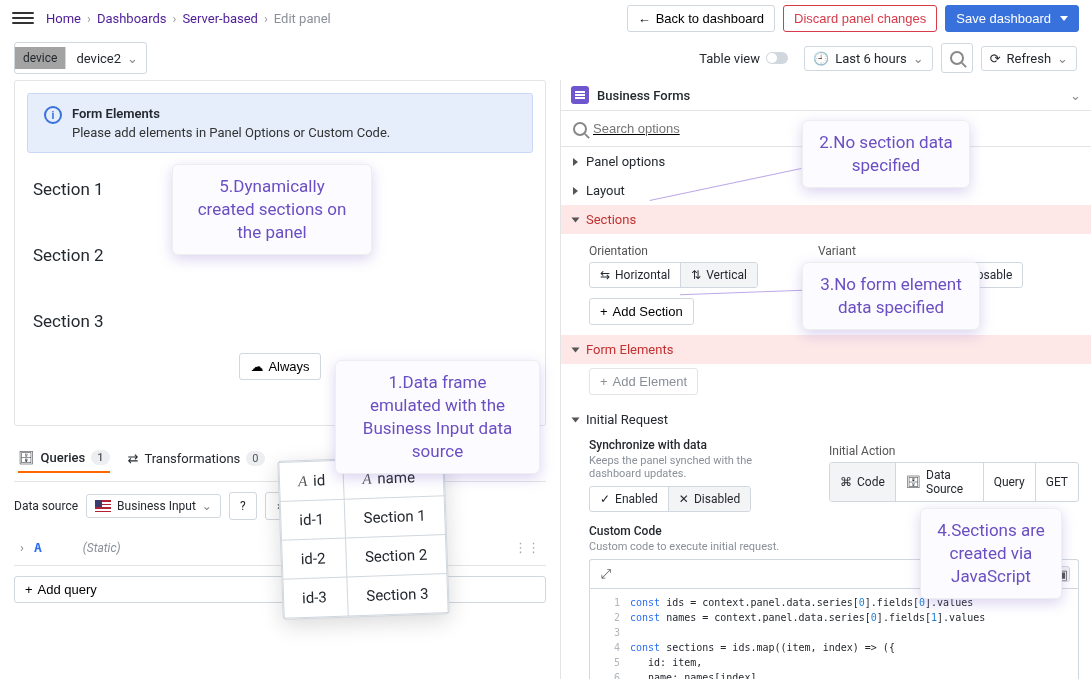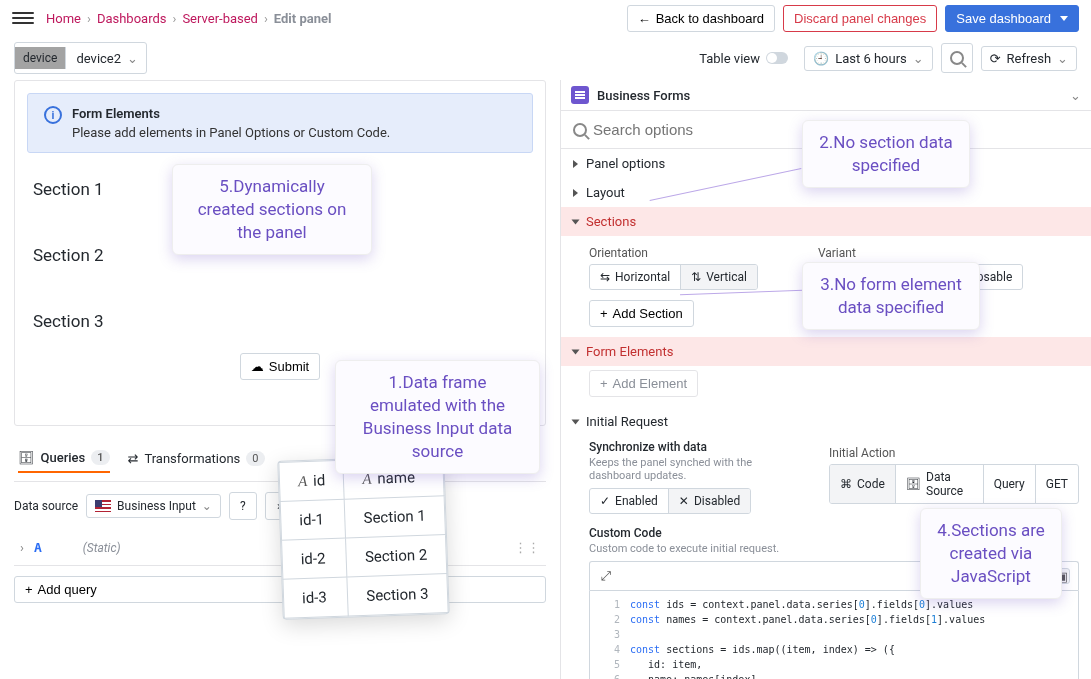--- a/index.html
+++ b/index.html
@@ -3,23 +3,23 @@
 <meta charset="utf-8">
 <style>
 * { box-sizing: border-box; margin: 0; padding: 0; }
 body { font-family: -apple-system, BlinkMacSystemFont, "Segoe UI", Roboto, sans-serif; font-size: 13px; color: #24292f; background: #fff; width: 1091px; height: 679px; overflow: hidden; position: relative; }
 
 
 .topbar { display: flex; align-items: center; height: 36px; padding: 0 12px; border-bottom: none; }
 .menu-icon { width: 22px; height: 22px; display: flex; flex-direction: column; justify-content: center; gap: 3px; cursor: pointer; margin-right: 12px; }
 .menu-icon span { display: block; height: 2px; background: #333; border-radius: 1px; }
 .breadcrumb { display: flex; align-items: center; gap: 6px; font-size: 13px; }
-.breadcrumb a { color: #be185d; text-decoration: none; cursor: pointer; }
+.breadcrumb a { color: #4c1d95; text-decoration: none; cursor: pointer; }
 .breadcrumb .sep { color: #999; }
-.crumb-current { color: #8a8f98; font-weight: bold; }
+.crumb-current { color: #8a8f98; }
 .topbar-right { margin-left: auto; display: flex; gap: 8px; }
 .btn { border: 1px solid #d0d7de; background: #fff; border-radius: 3px; padding: 5px 10px; font-size: 13px; cursor: pointer; display: inline-flex; align-items: center; gap: 5px; }
 .btn.danger { border-color: #d73a49; color: #d73a49; }
 .btn.primary { background: #3871dc; color: #fff; border-color: #3871dc; }
 .chev-down::after { content: ""; display: inline-block; width: 0; height: 0; border-left: 4px solid transparent; border-right: 4px solid transparent; border-top: 5px solid currentColor; margin-left: 4px; }
 
 
 .controls { display: flex; align-items: center; height: 44px; padding: 0 14px; gap: 8px; }
 .select-box { border: 1px solid #d0d7de; border-radius: 3px; padding: 4px 8px; display: inline-flex; align-items: center; gap: 6px; font-size: 13px; cursor: pointer; }
 .select-box.nopad-left { padding-left: 0; }
@@ -58,21 +58,21 @@
 .query-static { color:#8a8f98; font-style:italic; font-size:12px;margin-left:31px; }
 .add-query { margin-top:10px; }
 
 
 .right-header { display:flex; align-items:center; padding:6px 10px; border-bottom:1px solid #e4e4e7; gap:8px; }
 .right-header .hicon { width:18px; height:18px; background:#6e56cf; border-radius:3px; display:inline-flex; align-items:center; justify-content:center;}
 .right-header .hicon span{ width:10px; height:2px; background:#fff; box-shadow:0 -3px 0 #fff, 0 3px 0 #fff;}
 .right-header-title { font-weight:500; }
 .search-row { padding:6px 10px; border-bottom:1px solid #e4e4e7; }
 .search-input-wrap { display:flex; align-items:center; gap:6px; border:none; padding:4px 2px; }
-.search-input-wrap input { border:none; outline:none; font-size:15px; flex:1; }
+.search-input-wrap input { border:none; outline:none; font-size:13px; flex:1;text-decoration:underline; }
 .mag { width:14px; height:14px; border:2px solid #888; border-radius:50%; position:relative; }
 .mag::after { content:""; width:6px; height:2px; background:#888; position:absolute; bottom:-3px; right:-5px; transform:rotate(45deg); }
 
 .opt-list { overflow:auto; flex:1; }
 .opt-row { display:flex; align-items:center; gap:8px; padding:7px 12px; font-size:13px; cursor:pointer; }
 .opt-row.expanded .chev { transform:rotate(90deg); }
 .chev { width:0; height:0; border-top:4px solid transparent; border-bottom:4px solid transparent; border-left:5px solid #555; transition:transform .1s; }
 .opt-row.hl { background:#fde7e7; }
 .hl .opt-label { color:#c23030; }
 .opt-sub { padding: 4px 12px 10px 28px; }
@@ -167,21 +167,21 @@
           <div class="title">Form Elements</div>
           <div class="msg">Please add elements in Panel Options or Custom Code.</div>
         </div>
       </div>
       <div class="section-head">Section 1</div>
       <div class="section-head" style="margin-top:18px;">Section 2</div>
       <div class="section-head" style="margin-top:18px;">Section 3</div>
       <div class="submit-row">
         <button class="btn">
           <span>☁</span>
-          <span>Submit</span>
+          <span>Always</span>
         </button>
       </div>
     </div>
 
     <div class="tabs">
       <div class="tab active">
         <span>🗄</span>
         <span>Queries</span>
         <span class="badge">1</span>
       </div>

